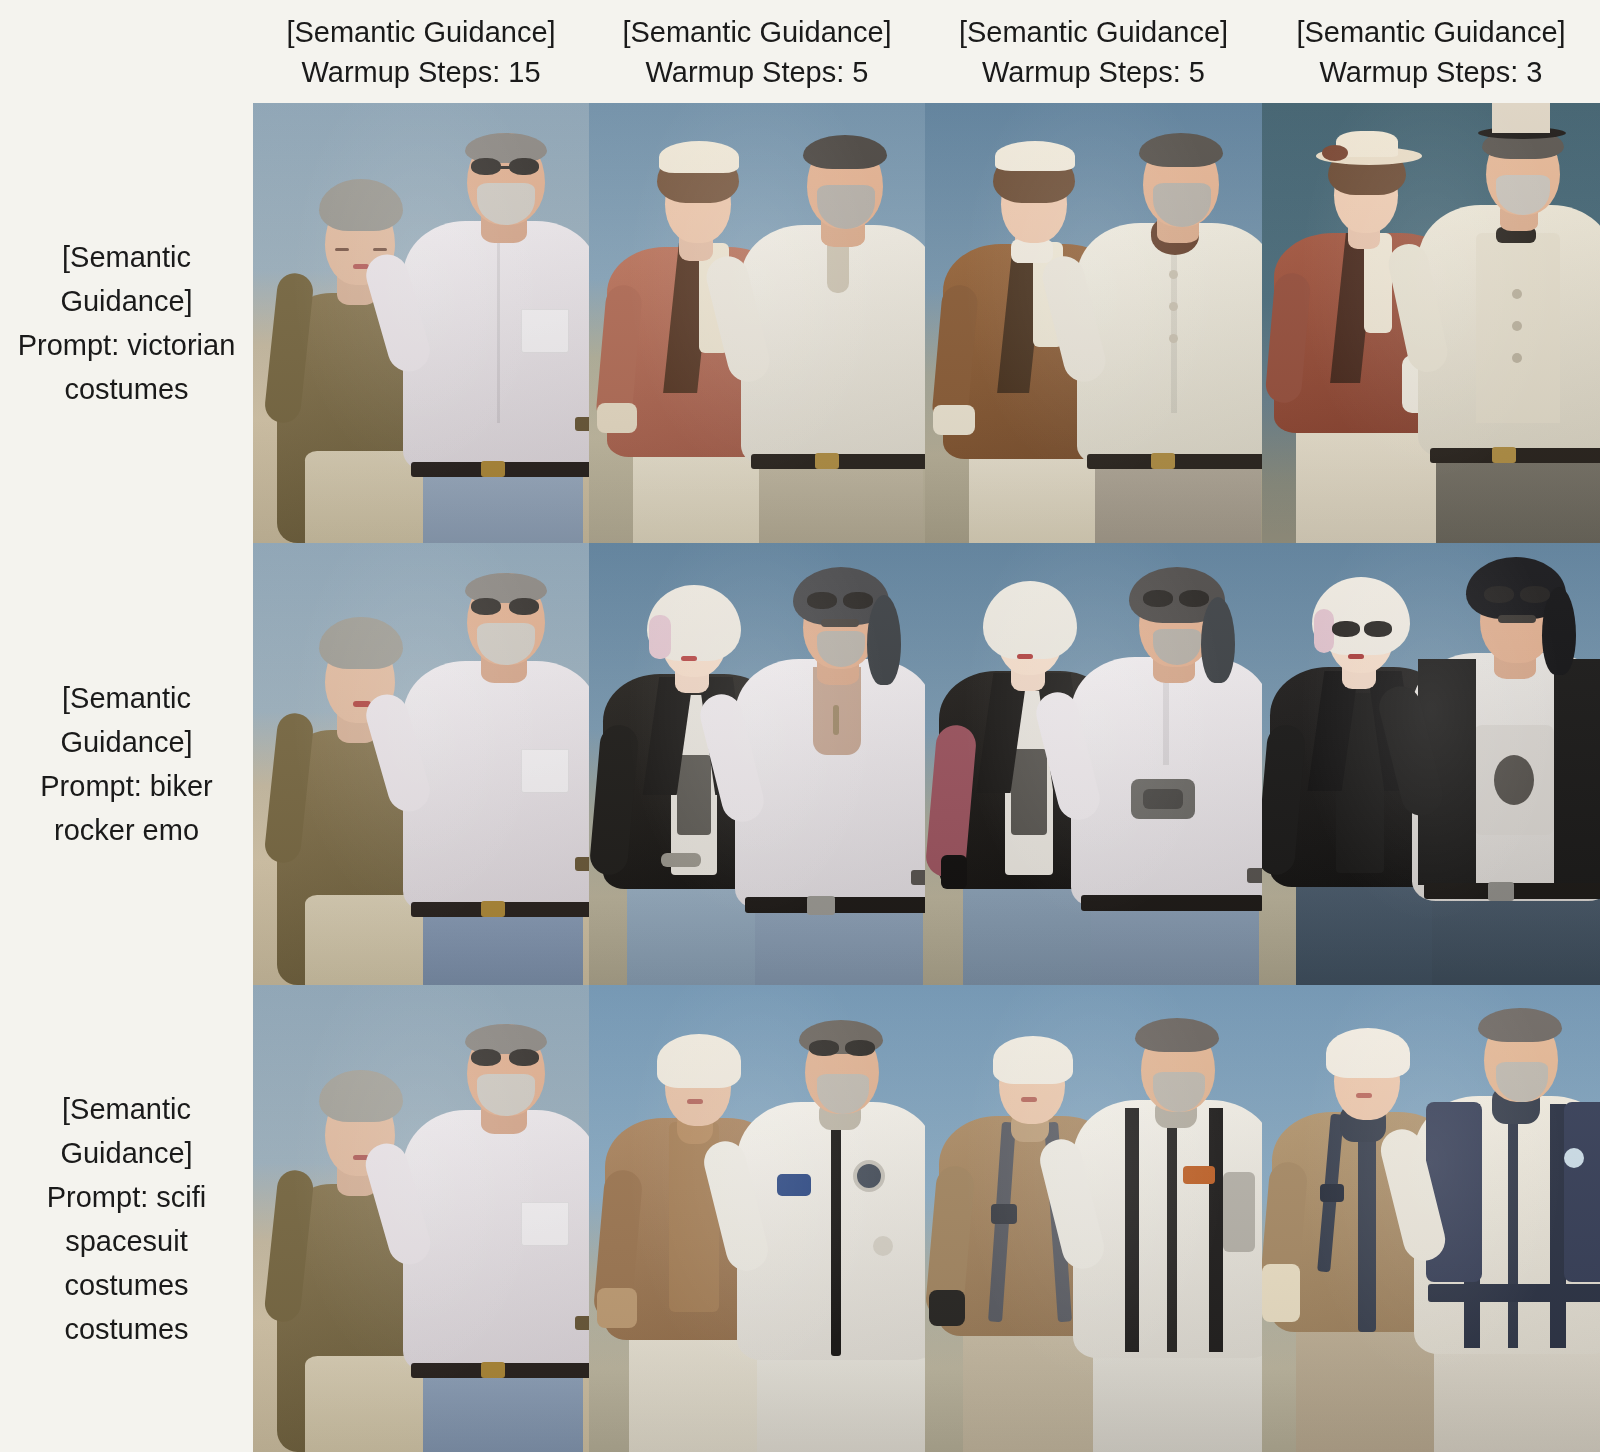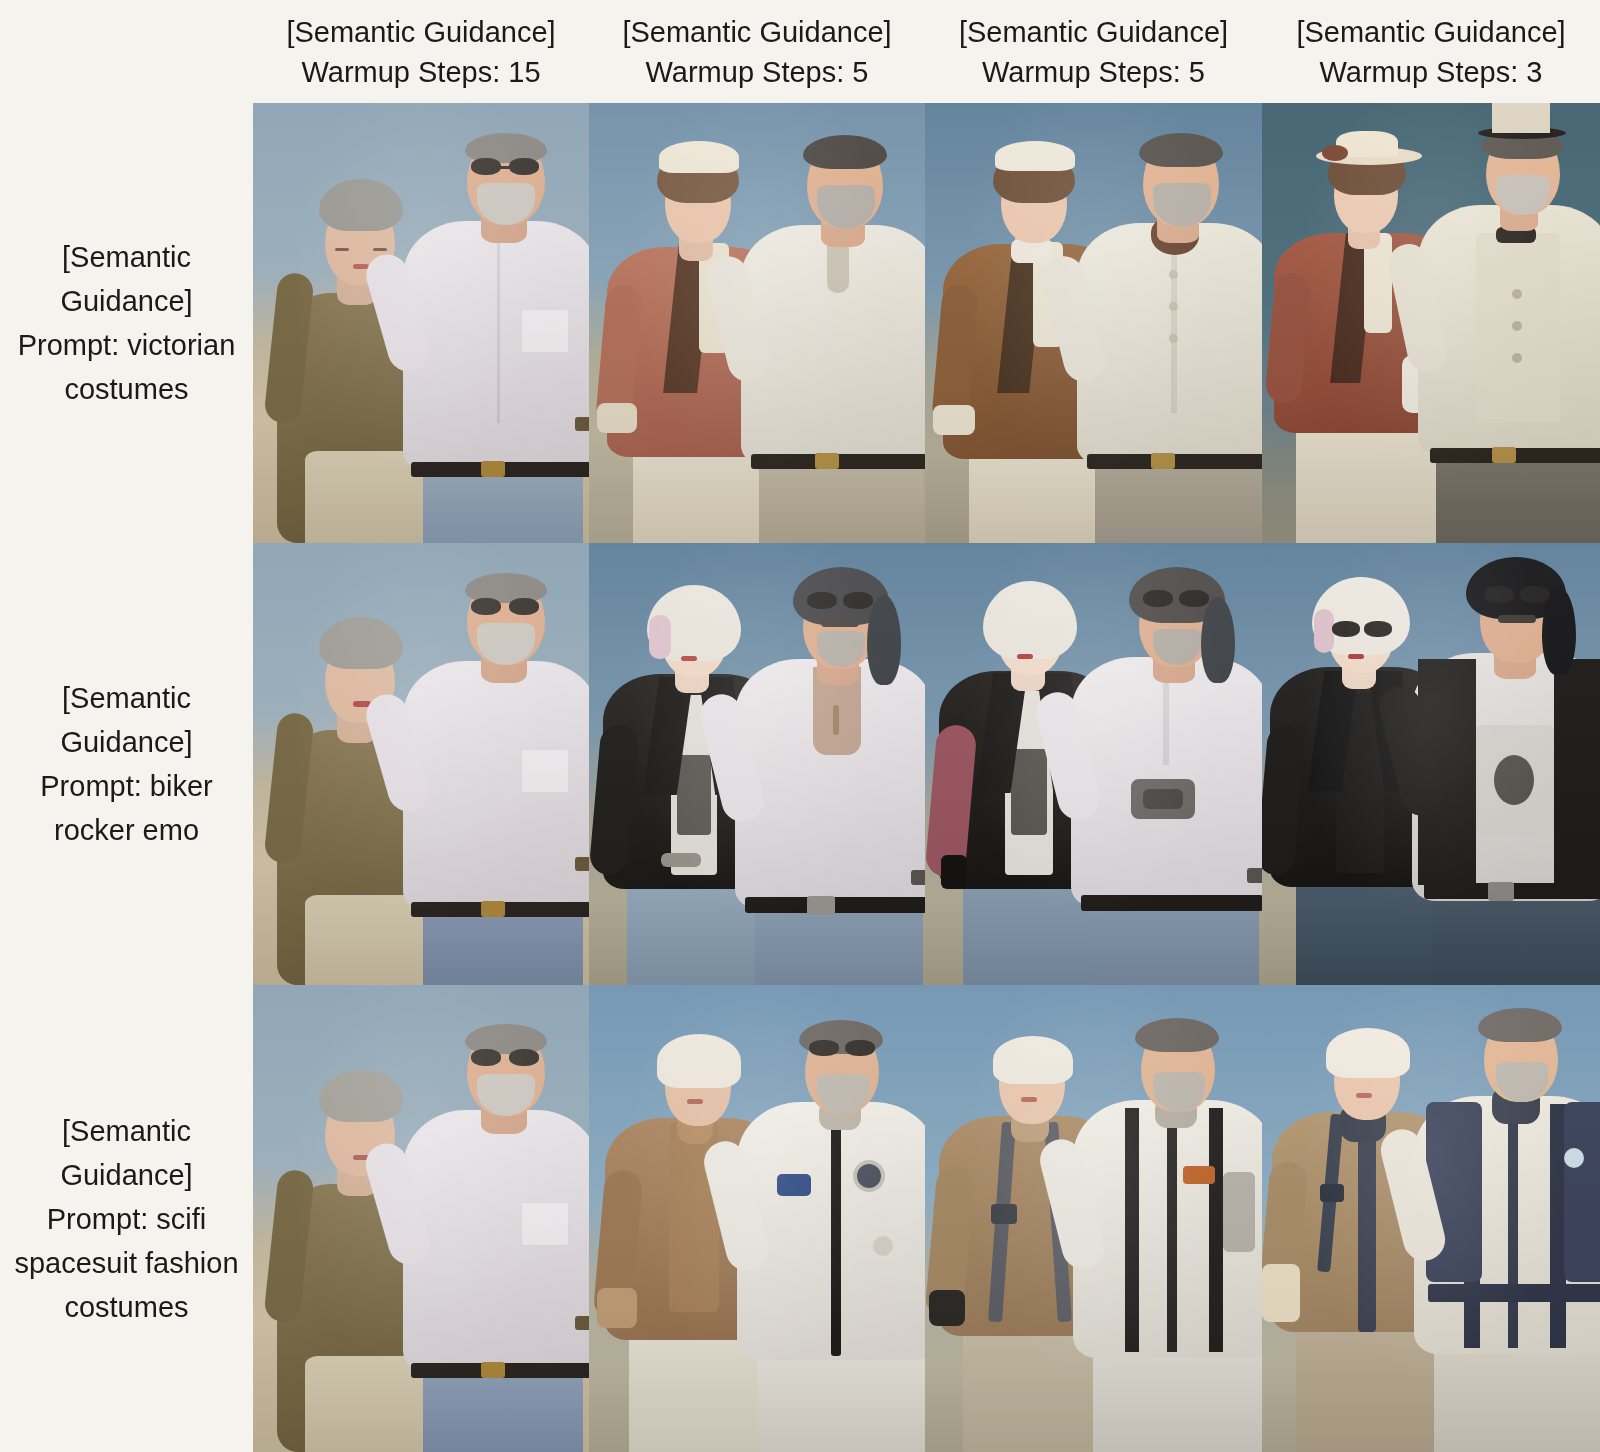--- a/index.html
+++ b/index.html
@@ -178,21 +178,21 @@
         <div>Guidance]</div>
         <div>Prompt: biker</div>
         <div>rocker emo</div>
       </div>
     </div>
     <div class="row-label">
       <div class="rl-inner">
         <div>[Semantic</div>
         <div>Guidance]</div>
         <div>Prompt: scifi</div>
-        <div>spacesuit fashion</div>
+        <div>spacesuit costumes</div>
         <div>costumes</div>
       </div>
     </div>
   </div>
 
   <div class="grid">
 
     <div class="cell bg-a">
 
       <div class="person" style="left:22px; width:175px; height:380px;">

